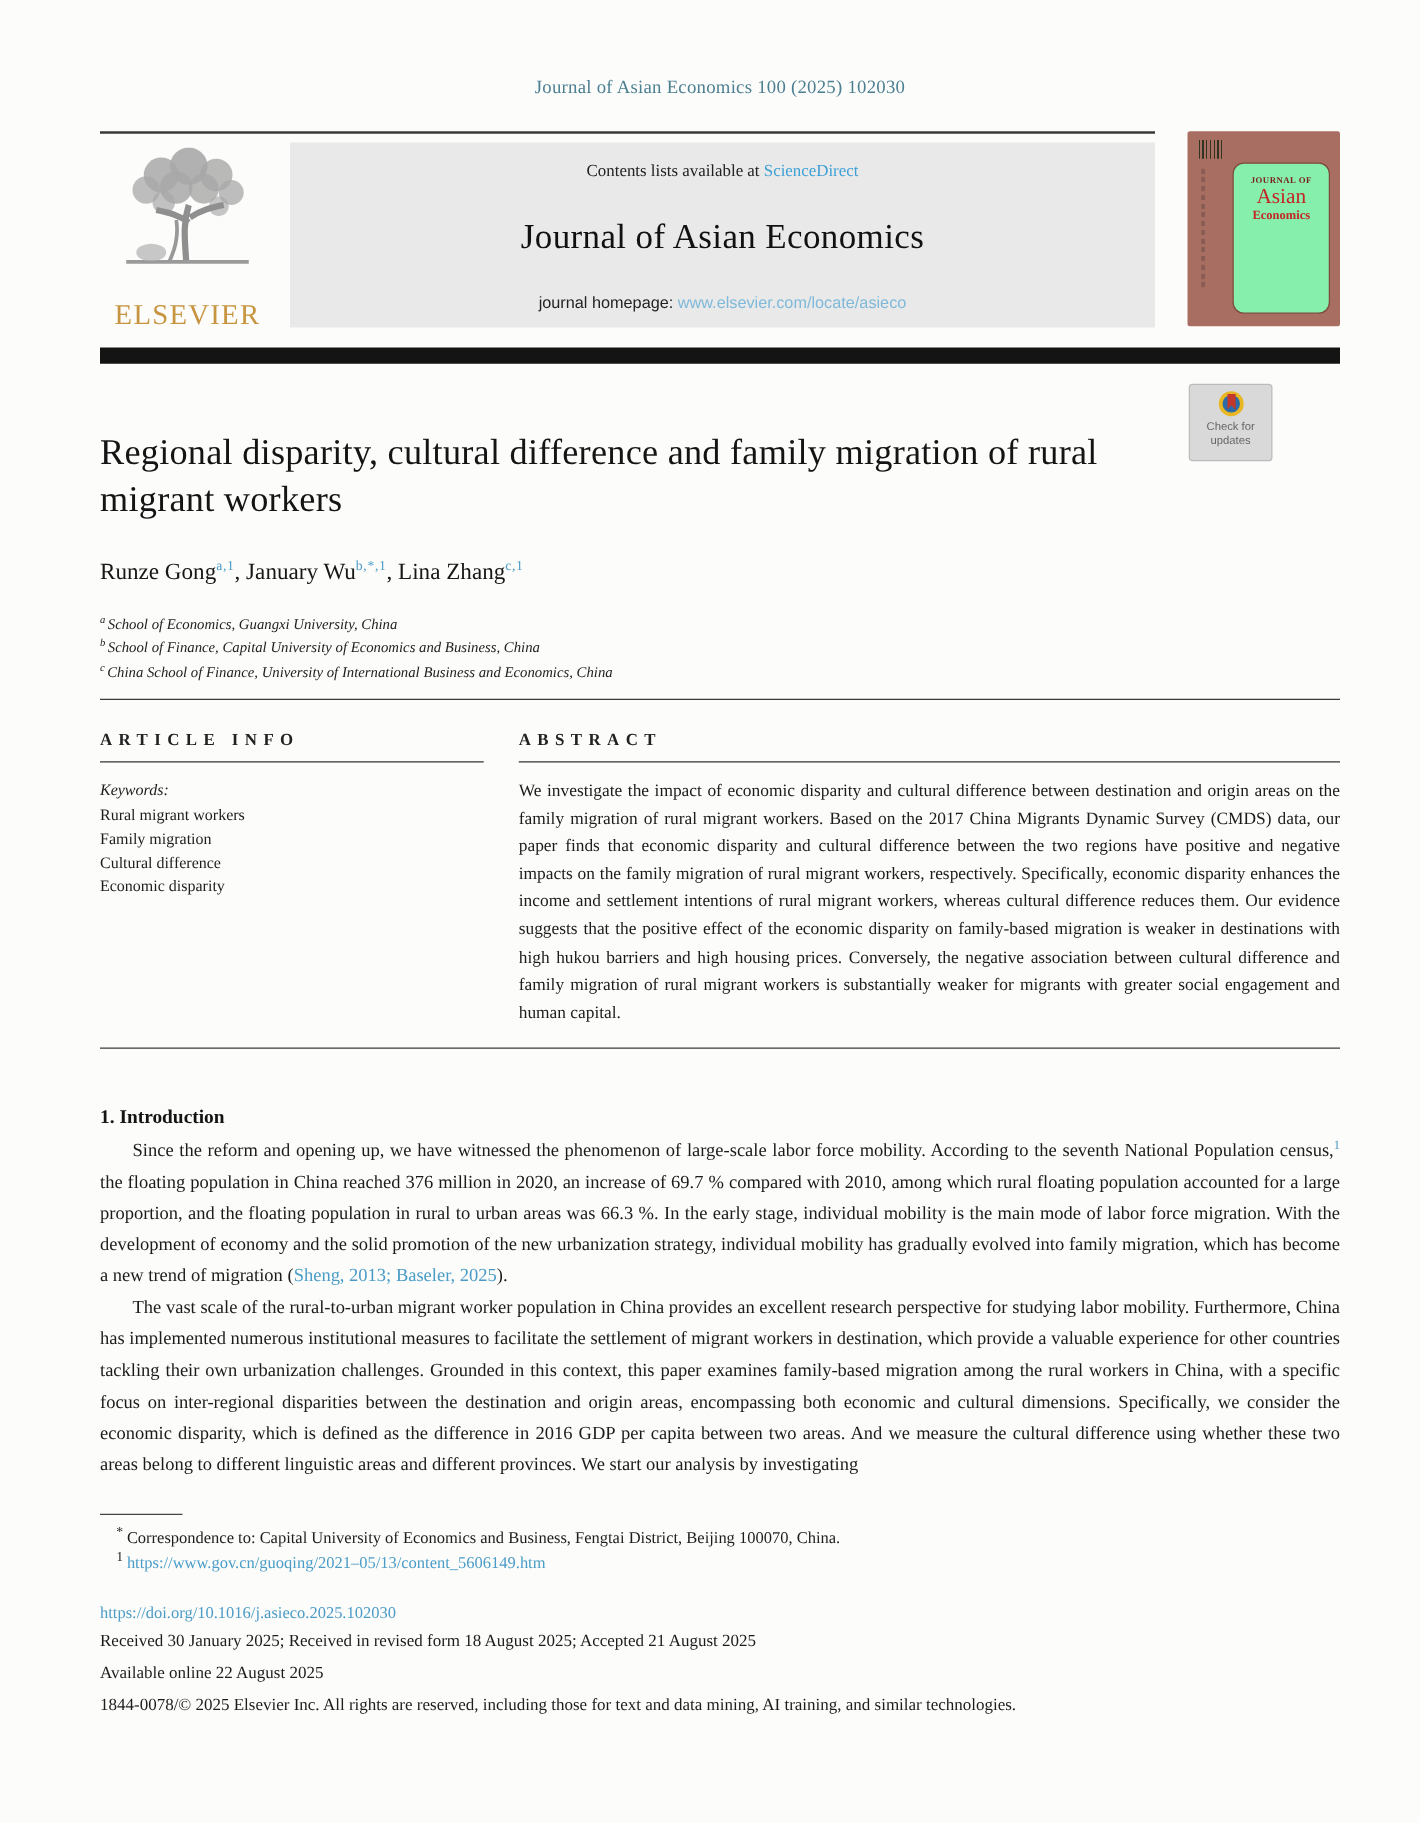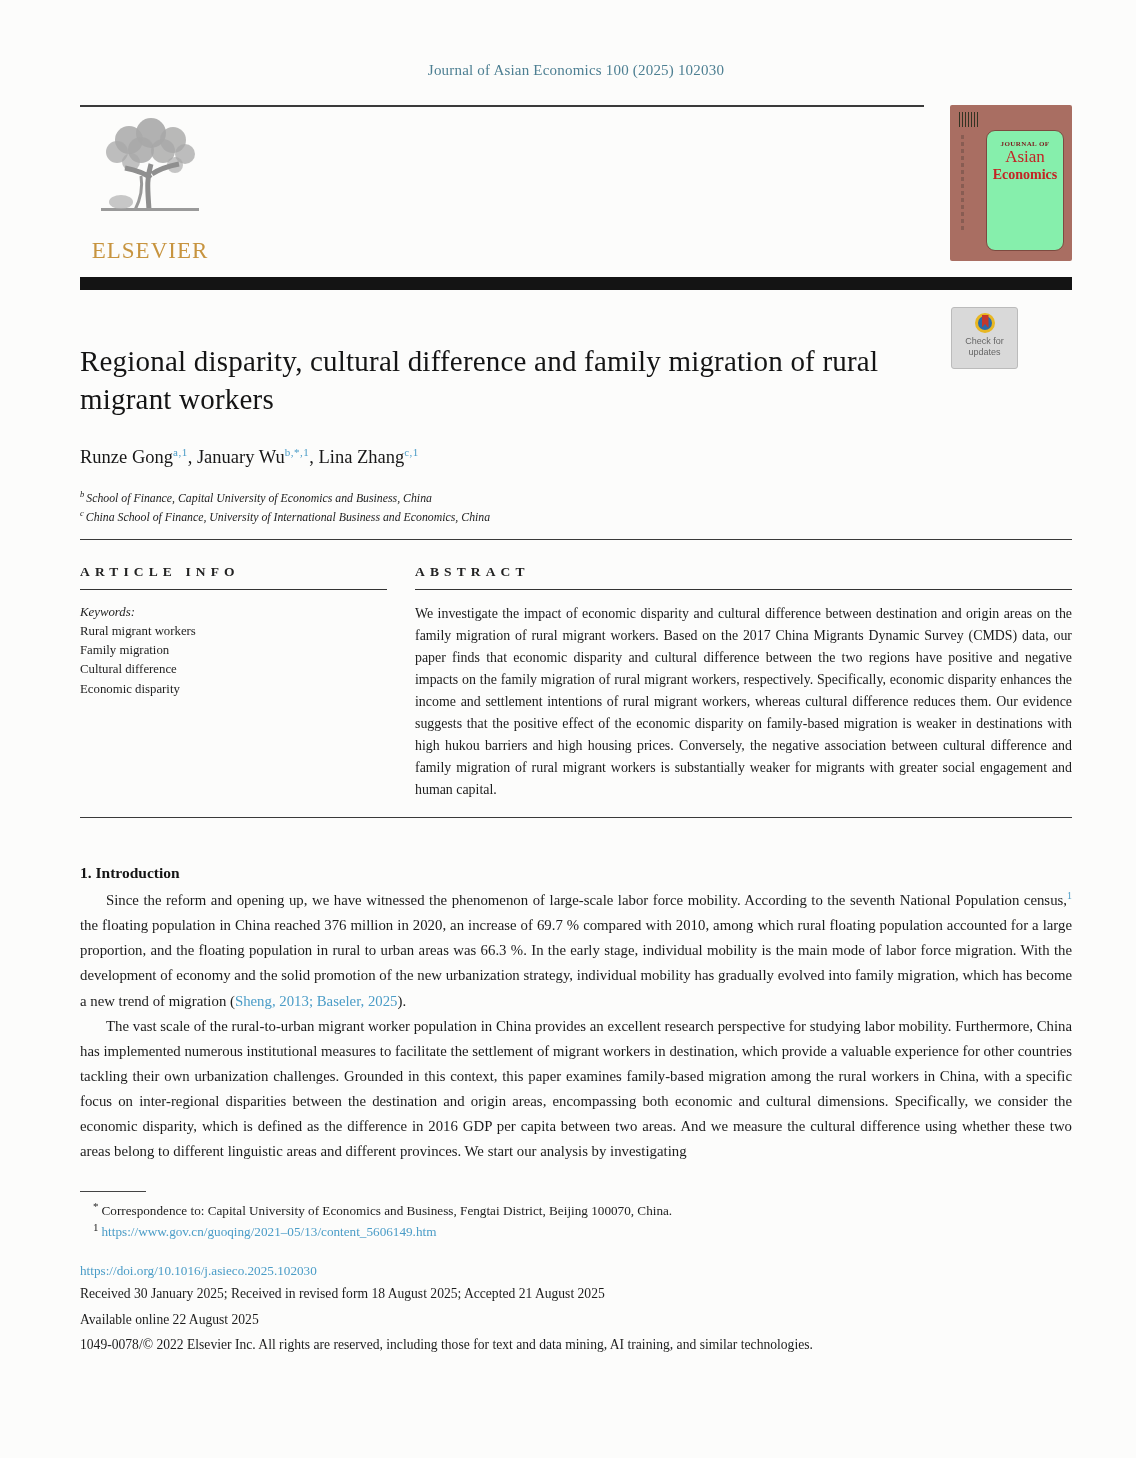--- a/index.html
+++ b/index.html
@@ -47,21 +47,21 @@
     background:repeating-linear-gradient(#7d564d 0 4px, transparent 4px 7px);
     opacity:.75;
   }
   .cover-panel {
     position:absolute; top:25px; left:36px; right:8px; bottom:10px;
     background:#86efac; border-radius:9px; border:1px solid #7d4a40;
     padding-top:9px; text-align:center;
   }
   .cover-line1 { font-size:7px; font-weight:700; color:#7c1d1d; letter-spacing:0.4px; }
   .cover-line2 { font-size:17px; font-weight:400; color:#c32424; line-height:1.1; }
-  .cover-line3 { font-size:14px; font-weight:700; color:#c32424; }
+  .cover-line3 { font-size:10px; font-weight:700; color:#c32424; }
 
   .black-bar { height:13px; background:#141414; margin-top:11px; }
 
   
   .badge {
     position:absolute; top:307px; right:118px; width:67px; height:62px;
     background:#d9d9d9; border:1px solid #bbb; border-radius:3px;
     display:flex; flex-direction:column; align-items:center; padding-top:5px;
     cursor:pointer;
   }
@@ -150,20 +150,25 @@
             </g>
             <path d="M58,92 C57,74 55,62 60,46 M60,60 C52,54 44,52 34,50 M61,56 C70,50 78,48 88,46" stroke="#8f8f8f" stroke-width="5" fill="none"></path>
             <path d="M44,92 C50,80 52,70 50,58" stroke="#999" stroke-width="3" fill="none"></path>
             <rect x="10" y="90" width="98" height="3" fill="#9a9a9a"></rect>
             <ellipse cx="30" cy="84" rx="12" ry="7" fill="#b0b0b0" opacity="0.7"></ellipse>
           </svg>
         </span>
         <div class="logo-text">ELSEVIER</div>
       </div>
 
+      <div class="gray-box">
+        <div class="contents-line"><span>Contents lists available at </span><a href="#">ScienceDirect</a></div>
+        <div class="mast-title">Journal of Asian Economics</div>
+        <div class="homepage-line"><span>journal homepage: </span><a href="#">www.elsevier.com/locate/asieco</a></div>
+      </div>
     </div>
 
     <div class="cover">
       <div class="barcode"></div>
       <div class="spine-deco"></div>
       <div class="cover-panel">
         <div class="cover-line1">JOURNAL OF</div>
         <div class="cover-line2">Asian</div>
         <div class="cover-line3">Economics</div>
       </div>
@@ -171,20 +176,21 @@
   </div>
 
   <div class="black-bar"></div>
 
   <div class="title-block">
     <h1 class="article-title">Regional disparity, cultural difference and family migration of rural migrant workers</h1>
     <div class="authors">
       <span>Runze Gong</span><span class="au-sup">a,1</span><span>, </span><span>January Wu</span><span class="au-sup">b,*,1</span><span>, </span><span>Lina Zhang</span><span class="au-sup">c,1</span>
     </div>
     <div class="affiliations">
+      <div><sup>a</sup><span>School of Economics, Guangxi University, China</span></div>
       <div><sup>b</sup><span>School of Finance, Capital University of Economics and Business, China</span></div>
       <div><sup>c</sup><span>China School of Finance, University of International Business and Economics, China</span></div>
     </div>
   </div>
 
   <div class="rule-full"></div>
 
   <div class="info-abs">
     <div class="col-info">
       <div class="sec-head">ARTICLE INFO</div>
@@ -211,21 +217,21 @@
   <div class="footnotes">
     <div class="fn-divider"></div>
     <div class="fn"><span class="marker">*</span><span>Correspondence to: Capital University of Economics and Business, Fengtai District, Beijing 100070, China.</span></div>
     <div class="fn"><span class="marker">1</span><a href="#">https://www.gov.cn/guoqing/2021–05/13/content_5606149.htm</a></div>
   </div>
 
   <div class="footer">
     <div class="doi-line"><a href="#">https://doi.org/10.1016/j.asieco.2025.102030</a></div>
     <div class="meta-line">Received 30 January 2025; Received in revised form 18 August 2025; Accepted 21 August 2025</div>
     <div class="meta-line">Available online 22 August 2025</div>
-    <div class="meta-line">1049-0078/© 2022 Elsevier Inc. All rights are reserved, including those for text and data mining, AI training, and similar technologies.</div>
+    <div class="meta-line">1844-0078/© 2025 Elsevier Inc. All rights are reserved, including those for text and data mining, AI training, and similar technologies.</div>
   </div>
 
 </div>
 
 <div class="badge">
   <div class="badge-circle">
     <div class="badge-bookmark"></div>
   </div>
   <div class="badge-label">Check for
 updates</div>

